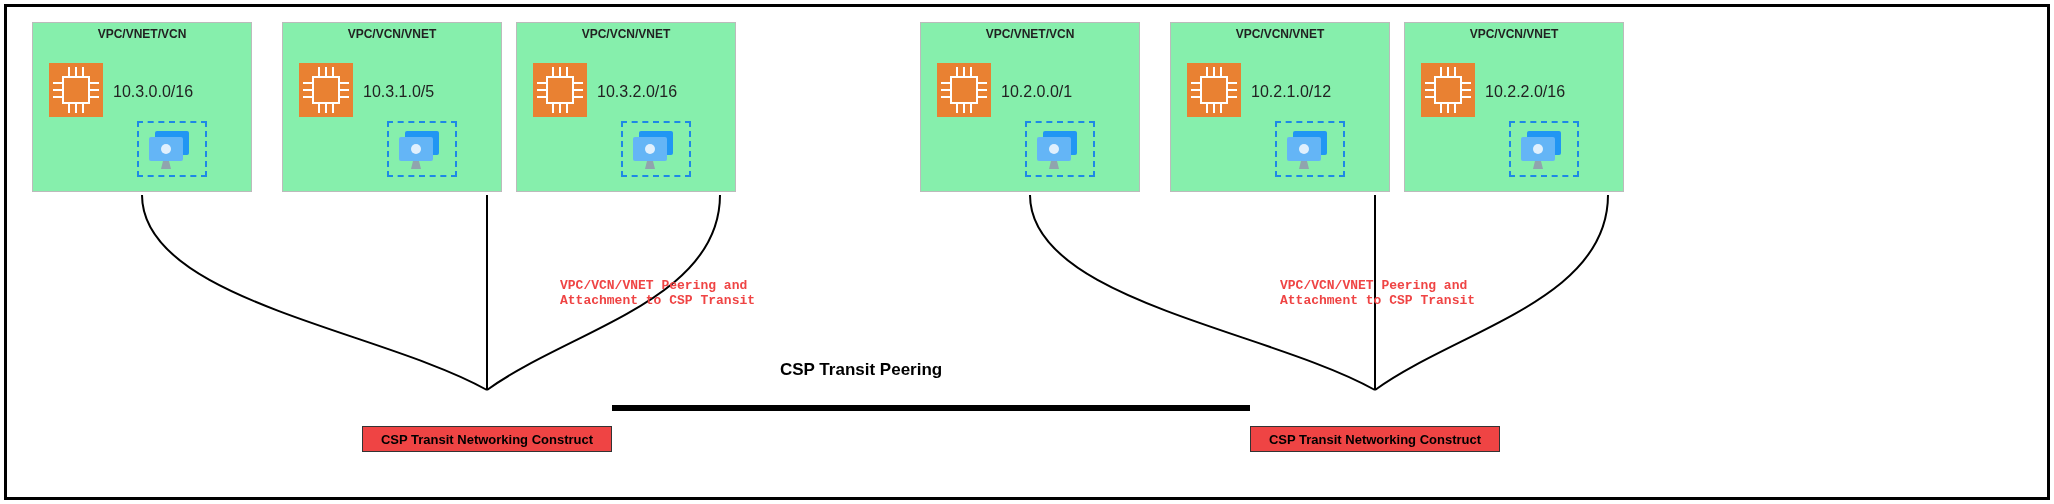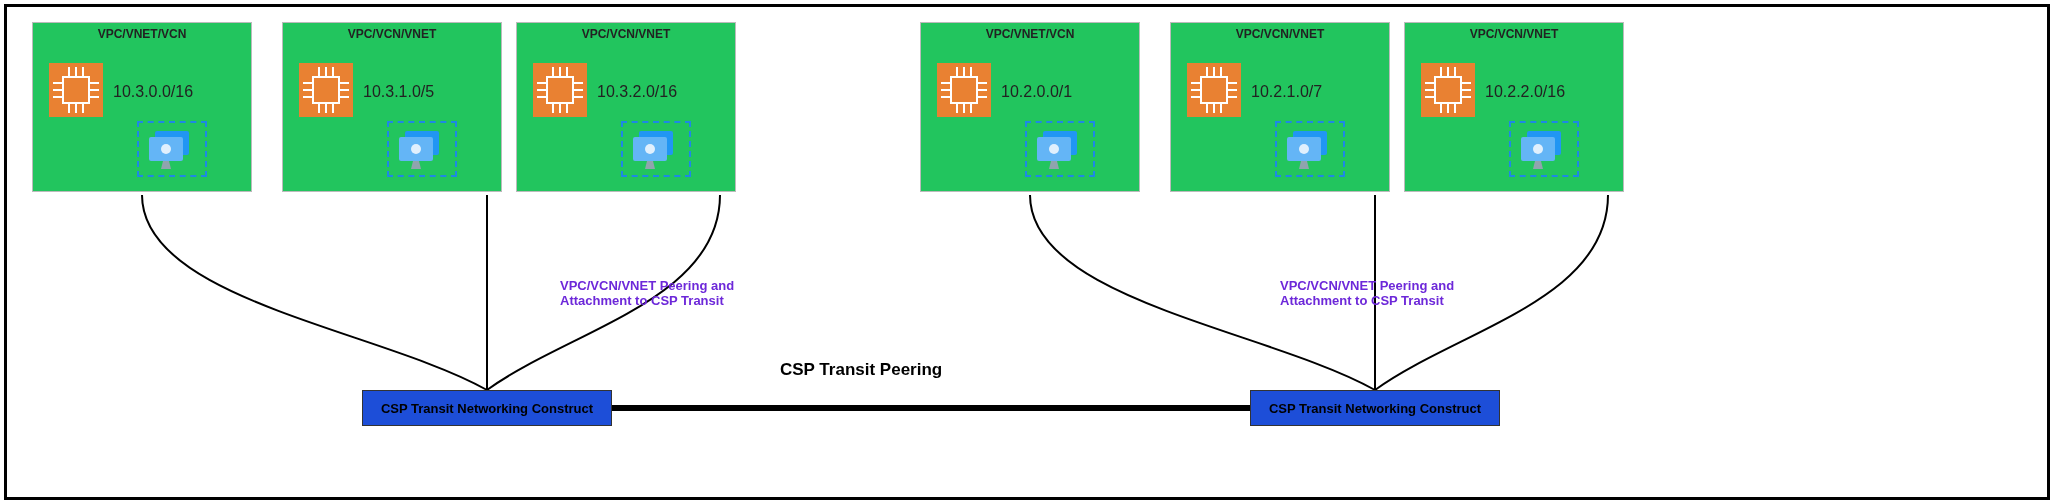--- a/index.html
+++ b/index.html
@@ -12,21 +12,21 @@
   }
   .frame {
     position: absolute;
     inset: 4px;
     border: 3px solid #000;
   }
   .vpc-box {
     position: absolute;
     width: 220px;
     height: 170px;
-    background: #22c55e;
+    background: #86efac;
     border: 1px solid #bbb;
   }
   .vpc-title {
     position: absolute;
     top: 4px;
     left: 0; right: 0;
     text-align: center;
     font-size: 12px;
     font-weight: bold;
     color: #222;
@@ -54,35 +54,37 @@
     border: 2.5px dashed #1e88e5;
   }
   .vm-icon {
     position: absolute;
     left: 10px; top: 6px;
     width: 50px; height: 44px;
   }
   .transit-box {
     position: absolute;
     width: 250px;
-    height: 36px;
-    background: #1d4ed8;
+    height: 26px;
+    background: #ef4444;
     border: 1px solid #333;
     display: flex;
     align-items: center;
     justify-content: center;
     font-size: 13px;
     font-weight: bold;
+    margin-top: 36px;
   }
   .peering-label {
     position: absolute;
     font-size: 13px;
     font-weight: bold;
-    color: #6d28d9;
+    color: #ef4444;
     width: 260px;
+    font-family: Liberation Mono, monospace;
   }
   .center-label {
     position: absolute;
     font-size: 17px;
     font-weight: bold;
     text-align: left;
     width: 300px;
   }
   svg.connector {
     position: absolute;
@@ -187,21 +189,21 @@
         <use href="#vm-display"></use>
       </svg>
   </div>
 </div>
 
 <div class="vpc-box" style="left:1170px; top:22px;">
   <div class="vpc-title">VPC/VCN/VNET</div>
   <svg class="cpu-icon">
       <use href="#cpu-chip"></use>
     </svg>
-  <div class="cidr">10.2.1.0/7</div>
+  <div class="cidr">10.2.1.0/12</div>
   <div class="vm-group">
     <svg class="vm-icon">
         <use href="#vm-display"></use>
       </svg>
   </div>
 </div>
 
 <div class="vpc-box" style="left:1404px; top:22px;">
   <div class="vpc-title">VPC/VCN/VNET</div>
   <svg class="cpu-icon">

